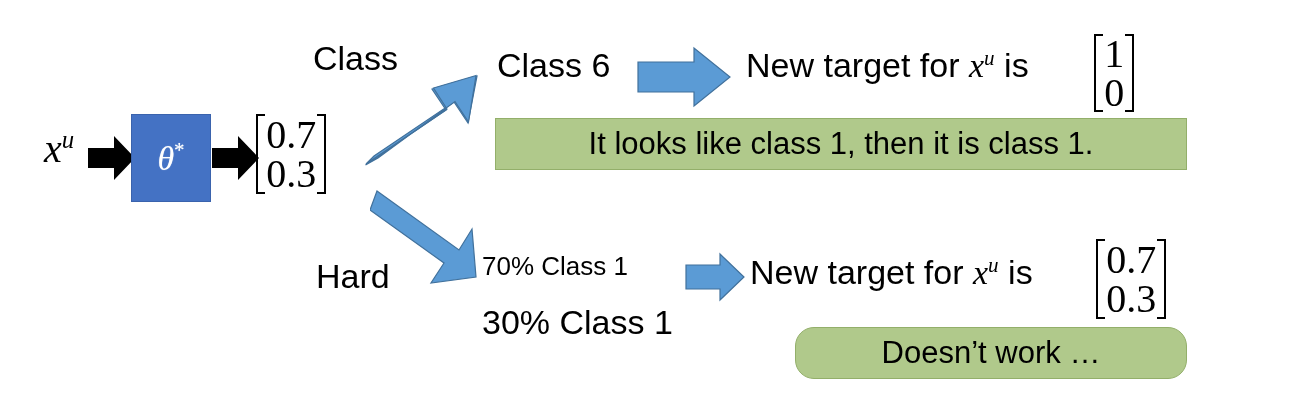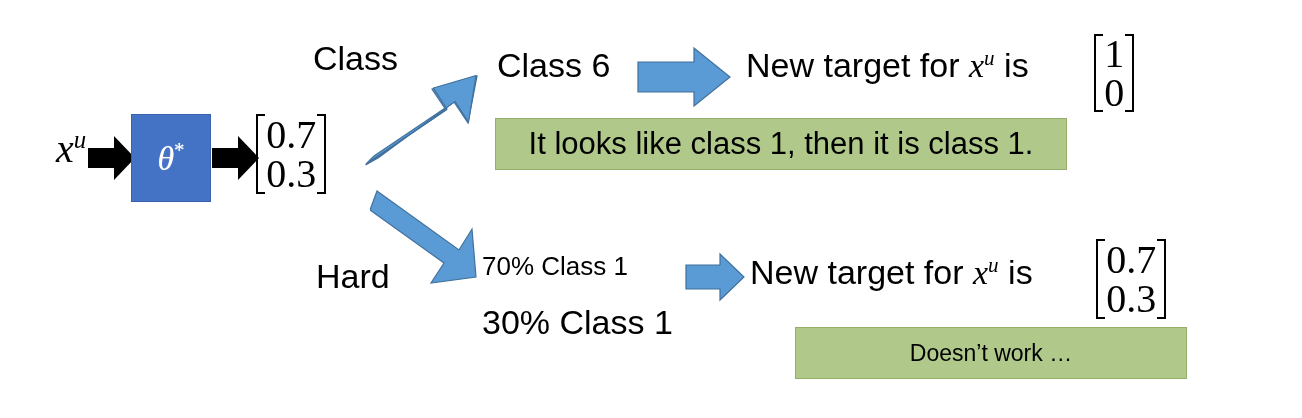--- a/index.html
+++ b/index.html
@@ -38,21 +38,20 @@
     vertical-align: super;
     font-style: italic;
   }
 
   
   #input-var {
     left: 44px;
     top: 128px;
     font-size: 40px;
     color: #000;
-    margin-left: 12px;
   }
 
   
   #theta-box {
     left: 131px;
     top: 114px;
     width: 80px;
     height: 88px;
     background: #4472C4;
     border: 1px solid #3a63ad;
@@ -123,27 +122,28 @@
 
   #newtarget-top { left: 746px; top: 48px; font-size: 34px; }
   #newtarget-bot { left: 750px; top: 255px; font-size: 34px; }
 
   #matrix-out { left: 256px; top: 114px; font-size: 40px; }
   #matrix-hard { left: 1094px; top: 34px; font-size: 40px; }
   #matrix-soft { left: 1096px; top: 239px; font-size: 40px; }
 
   #note-top {
     left: 495px; top: 118px;
-    width: 572px; height: 52px;
+    width: 692px; height: 52px;
     font-size: 31px;
   }
   #note-bottom {
     left: 795px; top: 327px;
     width: 392px; height: 52px;
-    font-size: 23px;
+    font-size: 31px;
+    border-radius: 19px;
   }
 </style>
 </head>
 <body>
 
 <div id="canvas">
 
   <div class="abs math txt" id="input-var">
     <span>x</span><span class="sup">u</span>
   </div>

